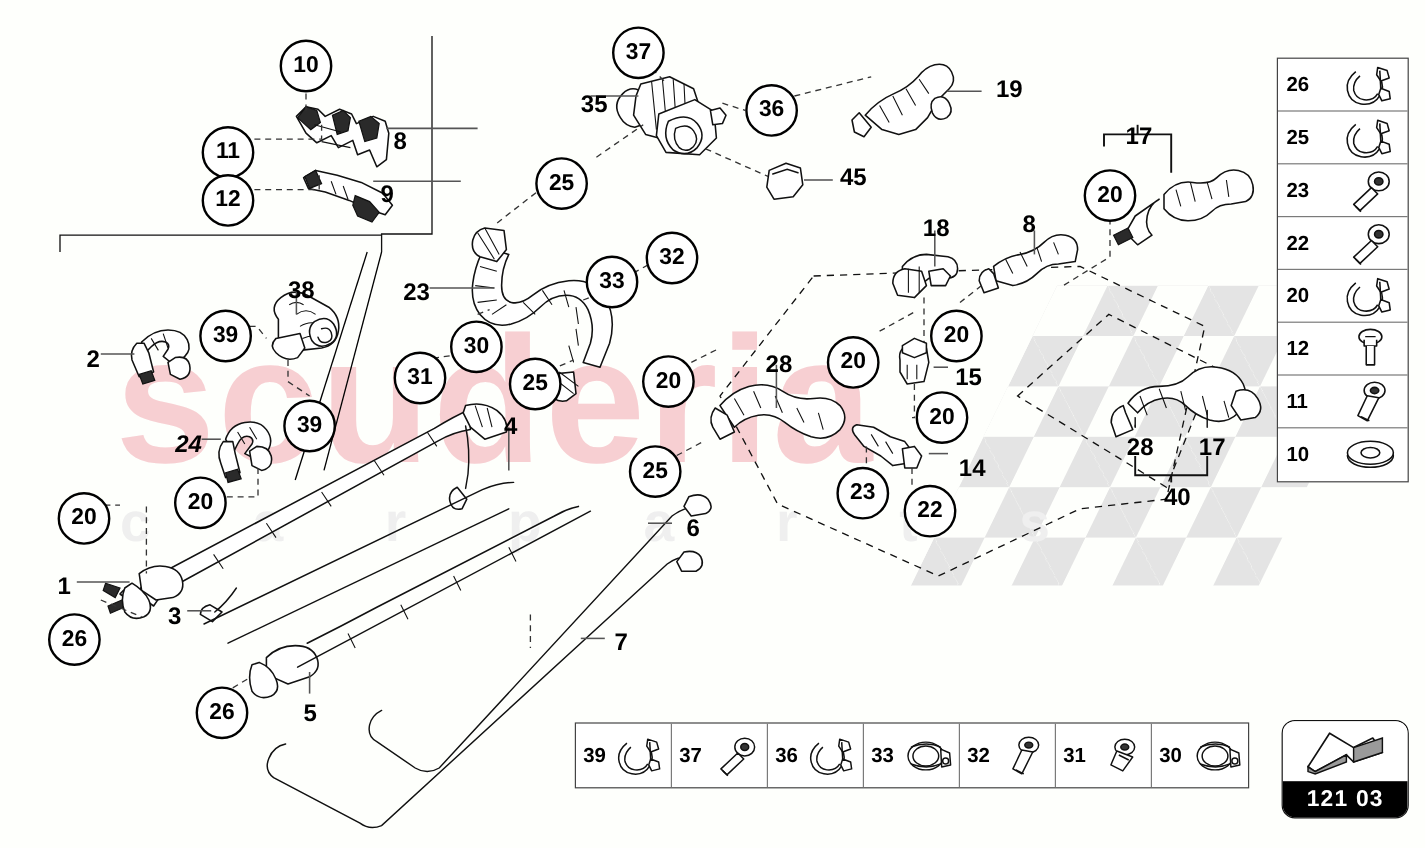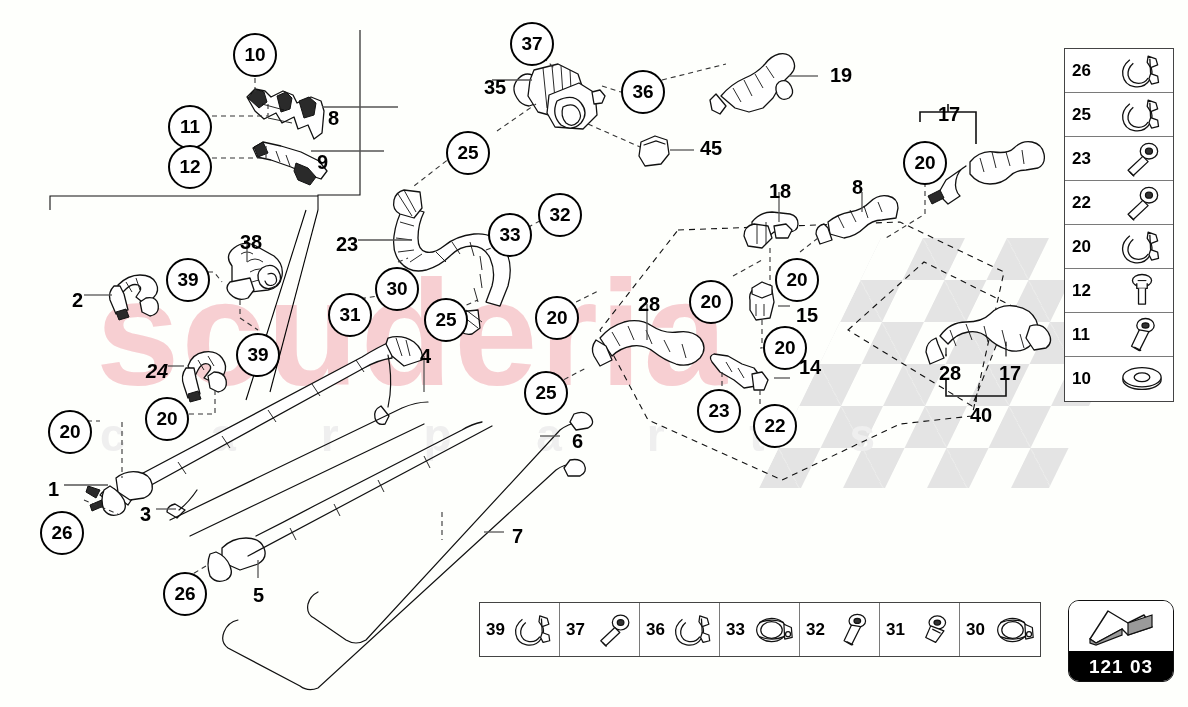--- a/index.html
+++ b/index.html
@@ -498,21 +498,21 @@
   <div id="plabels">
       <div class="plabel" style="left: 328px; top: 107px;">8</div>
       <div class="plabel" style="left: 317px; top: 151px;">9</div>
       <div class="plabel" style="left: 484px; top: 76px;">35</div>
       <div class="plabel" style="left: 830px; top: 64px;">19</div>
       <div class="plabel" style="left: 700px; top: 137px;">45</div>
       <div class="plabel" style="left: 938px; top: 103px;">17</div>
       <div class="plabel" style="left: 769px; top: 180px;">18</div>
       <div class="plabel" style="left: 852px; top: 176px;">8</div>
       <div class="plabel" style="left: 796px; top: 304px;">15</div>
-      <div class="plabel" style="left: 799px; top: 356px;">14</div>
+      <div class="plabel" style="left: 799px; top: 380px;">14</div>
       <div class="plabel" style="left: 638px; top: 293px;">28</div>
       <div class="plabel" style="left: 336px; top: 233px;">23</div>
       <div class="plabel" style="left: 240px; top: 231px;">38</div>
       <div class="plabel" style="left: 72px; top: 289px;">2</div>
       <div class="plabel" style="left: 146px; top: 360px; font-style: italic;">24</div>
       <div class="plabel" style="left: 420px; top: 345px;">4</div>
       <div class="plabel" style="left: 48px; top: 478px;">1</div>
       <div class="plabel" style="left: 140px; top: 503px;">3</div>
       <div class="plabel" style="left: 253px; top: 584px;">5</div>
       <div class="plabel" style="left: 572px; top: 430px;">6</div>

